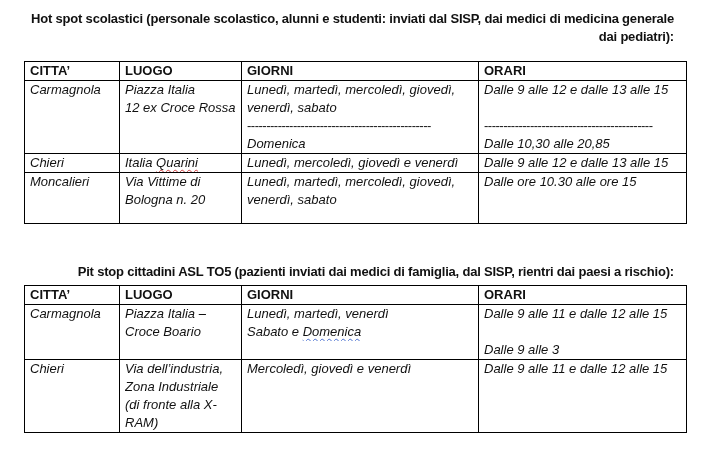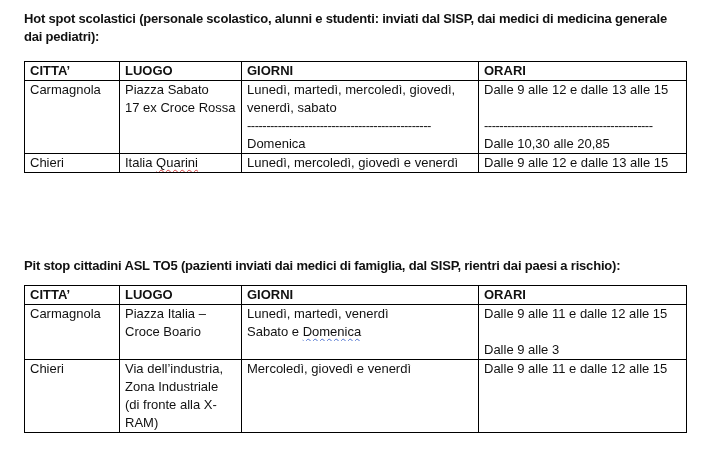--- a/index.html
+++ b/index.html
@@ -6,44 +6,45 @@
   body {
     width: 705px; height: 455px; position: relative; overflow: hidden;
     font-family: "Liberation Sans", "DejaVu Sans", sans-serif;
     color: #111111;
   }
   .heading {
     position: absolute; left: 24px;
     font-size: 13px; font-weight: bold; line-height: 18px;
     letter-spacing: -0.2px;
     width: 650px;
+    text-align: right;
   }
   #h1 { top: 10px; }
-  #h2 { top: 257px; }
+  #h2 { top: 263px; }
   table {
     position: absolute; left: 24px;
     border-collapse: collapse;
     font-size: 13px; line-height: 18px;
     table-layout: fixed;
   }
   #t1 { top: 61px; }
   #t2 { top: 285px; }
   td, th {
     border: 1px solid #000000;
     vertical-align: top;
     text-align: left;
     padding: 0 4px 0 5px;
     white-space: normal;
   }
   th { font-weight: bold; height: 18px; margin-left: 12px; }
   col.c1 { width: 95px; }
   col.c2 { width: 122px; }
   col.c3 { width: 237px; }
   col.c4 { width: 208px; }
-  .line { display: block; white-space: nowrap; overflow: hidden; }
+  .line { display: block; white-space: nowrap; overflow: hidden; font-style: italic; }
   .dashes { display: block; white-space: nowrap; overflow: hidden; letter-spacing: -0.5px; }
   .spell-red { text-decoration: underline wavy #d04040; text-decoration-thickness: 1px; text-underline-offset: 2px; }
   .spell-blue { text-decoration: underline wavy #4a6fd0; text-decoration-thickness: 1px; text-underline-offset: 2px; }
   #t1 .r1 td { height: 71px; }
   #t1 .r2 td { height: 17px; }
   #t1 .r3 td { height: 50px; }
   #t2 .r1 td { height: 53px; }
   #t2 .r2 td { height: 71px; }
 </style>
 </head>
@@ -63,22 +64,22 @@
     <th>CITTA’</th>
     <th>LUOGO</th>
     <th>GIORNI</th>
     <th>ORARI</th>
   </tr>
   <tr class="r1">
     <td>
           <span class="line">Carmagnola</span>
         </td>
     <td>
-      <span class="line">Piazza Sabato</span>
-      <span class="line">17 ex Croce Rossa</span>
+      <span class="line">Piazza Italia</span>
+      <span class="line">12 ex Croce Rossa</span>
     </td>
     <td>
       <span class="line">Lunedì, martedì, mercoledì, giovedì,</span>
       <span class="line">venerdì, sabato</span>
       <span class="dashes">------------------------------------------------</span>
       <span class="line">Domenica</span>
     </td>
     <td>
       <span class="line">Dalle 9 alle 12 e dalle 13 alle 15</span>
       <span class="line">&nbsp;</span>
@@ -91,20 +92,36 @@
           <span class="line">Chieri</span>
         </td>
     <td>
           <span class="line"><span>Italia </span><span class="spell-red">Quarini</span></span>
         </td>
     <td>
           <span class="line">Lunedì, mercoledì, giovedì e venerdì</span>
         </td>
     <td>
           <span class="line">Dalle 9 alle 12 e dalle 13 alle 15</span>
+        </td>
+  </tr>
+  <tr class="r3">
+    <td>
+          <span class="line">Moncalieri</span>
+        </td>
+    <td>
+      <span class="line">Via Vittime di</span>
+      <span class="line">Bologna n. 20</span>
+    </td>
+    <td>
+      <span class="line">Lunedì, martedì, mercoledì, giovedì,</span>
+      <span class="line">venerdì, sabato</span>
+    </td>
+    <td>
+          <span class="line">Dalle ore 10.30 alle ore 15</span>
         </td>
   </tr>
 </tbody>
   </table>
 
 <div id="h2" class="heading">Pit stop cittadini ASL TO5 (pazienti inviati dai medici di famiglia, dal SISP, rientri dai paesi a rischio):</div>
 
 <table id="t2">
   <colgroup>
       <col class="c1">

